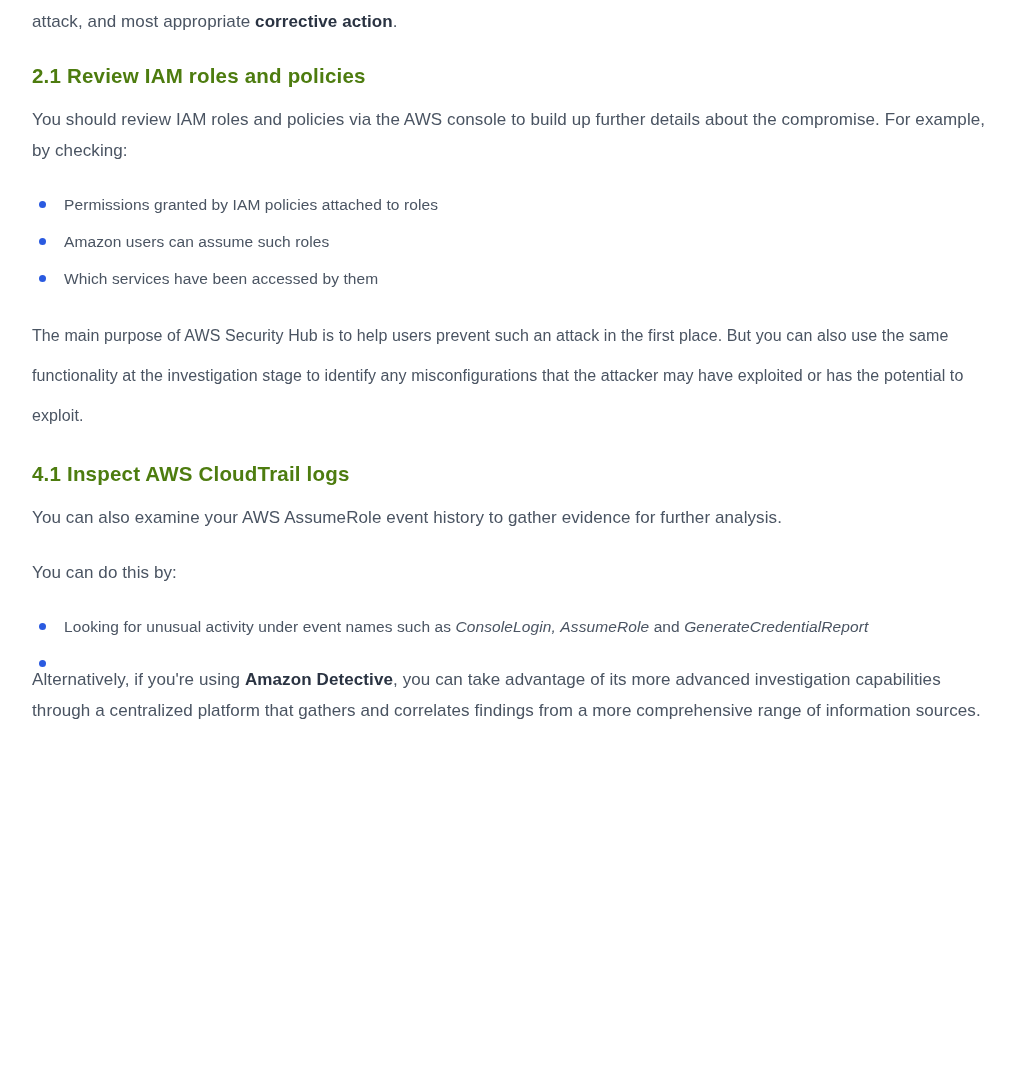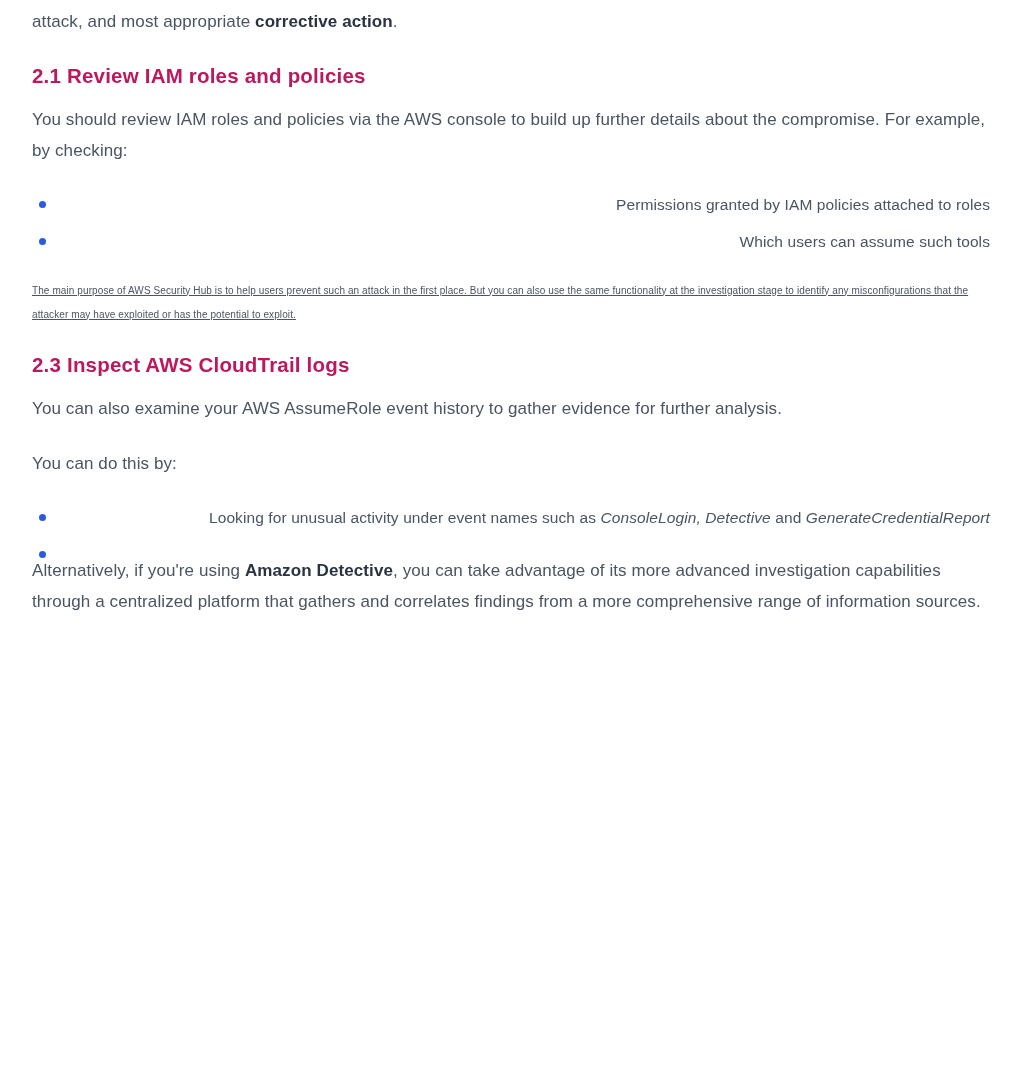--- a/index.html
+++ b/index.html
@@ -19,30 +19,29 @@
     padding: 6px 36px 0 32px;
     color: #4a5462;
   }
   p { margin: 0 0 24px 0; }
   .p-lg {
     font-size: 17px;
     line-height: 31.5px;
     letter-spacing: 0.1px;
   }
   .p-sm {
-    font-size: 10px;
-    line-height: 24px;
+    font-size: 16px;
+    line-height: 40px;
     letter-spacing: 0.1px;
-    text-decoration: underline;
   }
   h2.section-heading {
     font-size: 20.5px;
     line-height: 28px;
     font-weight: 700;
-    color: #be185d;
+    color: #4d7c0f;
     letter-spacing: 0.2px;
     margin: 20px 0 14px 0;
   }
   strong.inline-bold {
     font-weight: 700;
     color: #2a3342;
   }
   em.event-name {
     font-style: italic;
   }
@@ -51,21 +50,20 @@
     margin: 0 0 24px 0;
     padding: 0;
   }
   ul.bullet-list > li {
     position: relative;
     padding-left: 32px;
     font-size: 15.5px;
     line-height: 27px;
     letter-spacing: 0.1px;
     margin-bottom: 10px;
-    text-align: right;
   }
   ul.bullet-list > li .bullet-dot {
     position: absolute;
     left: 7px;
     top: 10px;
     width: 7px;
     height: 7px;
     border-radius: 50%;
     background: #2a5ae0;
   }
@@ -85,37 +83,41 @@
 
   <p class="p-lg">You should review IAM roles and policies via the AWS console to build up further details about the compromise. For example, by checking:</p>
 
   <ul class="bullet-list">
     <li>
       <span class="bullet-dot"></span>
       <span>Permissions granted by IAM policies attached to roles</span>
     </li>
     <li>
       <span class="bullet-dot"></span>
-      <span>Which users can assume such tools</span>
+      <span>Amazon users can assume such roles</span>
+    </li>
+    <li>
+      <span class="bullet-dot"></span>
+      <span>Which services have been accessed by them</span>
     </li>
   </ul>
 
 
   <p class="p-sm">The main purpose of AWS Security Hub is to help users prevent such an attack in the first place. But you can also use the same functionality at the investigation stage to identify any misconfigurations that the attacker may have exploited or has the potential to exploit.</p>
 
-  <h2 class="section-heading">2.3 Inspect AWS CloudTrail logs</h2>
+  <h2 class="section-heading">4.1 Inspect AWS CloudTrail logs</h2>
 
   <p class="p-lg">You can also examine your AWS AssumeRole event history to gather evidence for further analysis.</p>
 
   <p class="p-lg">You can do this by:</p>
 
   <ul class="bullet-list">
     <li>
       <span class="bullet-dot"></span>
-      <span>Looking for unusual activity under event names such as </span><em class="event-name">ConsoleLogin,</em><span> </span><em class="event-name">Detective</em><span> and </span><em class="event-name">GenerateCredentialReport</em>
+      <span>Looking for unusual activity under event names such as </span><em class="event-name">ConsoleLogin,</em><span> </span><em class="event-name">AssumeRole</em><span> and </span><em class="event-name">GenerateCredentialReport</em>
     </li>
     <li>
       <span class="bullet-dot"></span>
     </li>
   </ul>
 
   <p class="p-lg">
     <span>Alternatively, if you're using </span><strong class="inline-bold">Amazon Detective</strong><span>, you can take advantage of its more advanced investigation capabilities through a centralized platform that gathers and correlates findings from a more comprehensive range of information sources.</span>
   </p>
 

